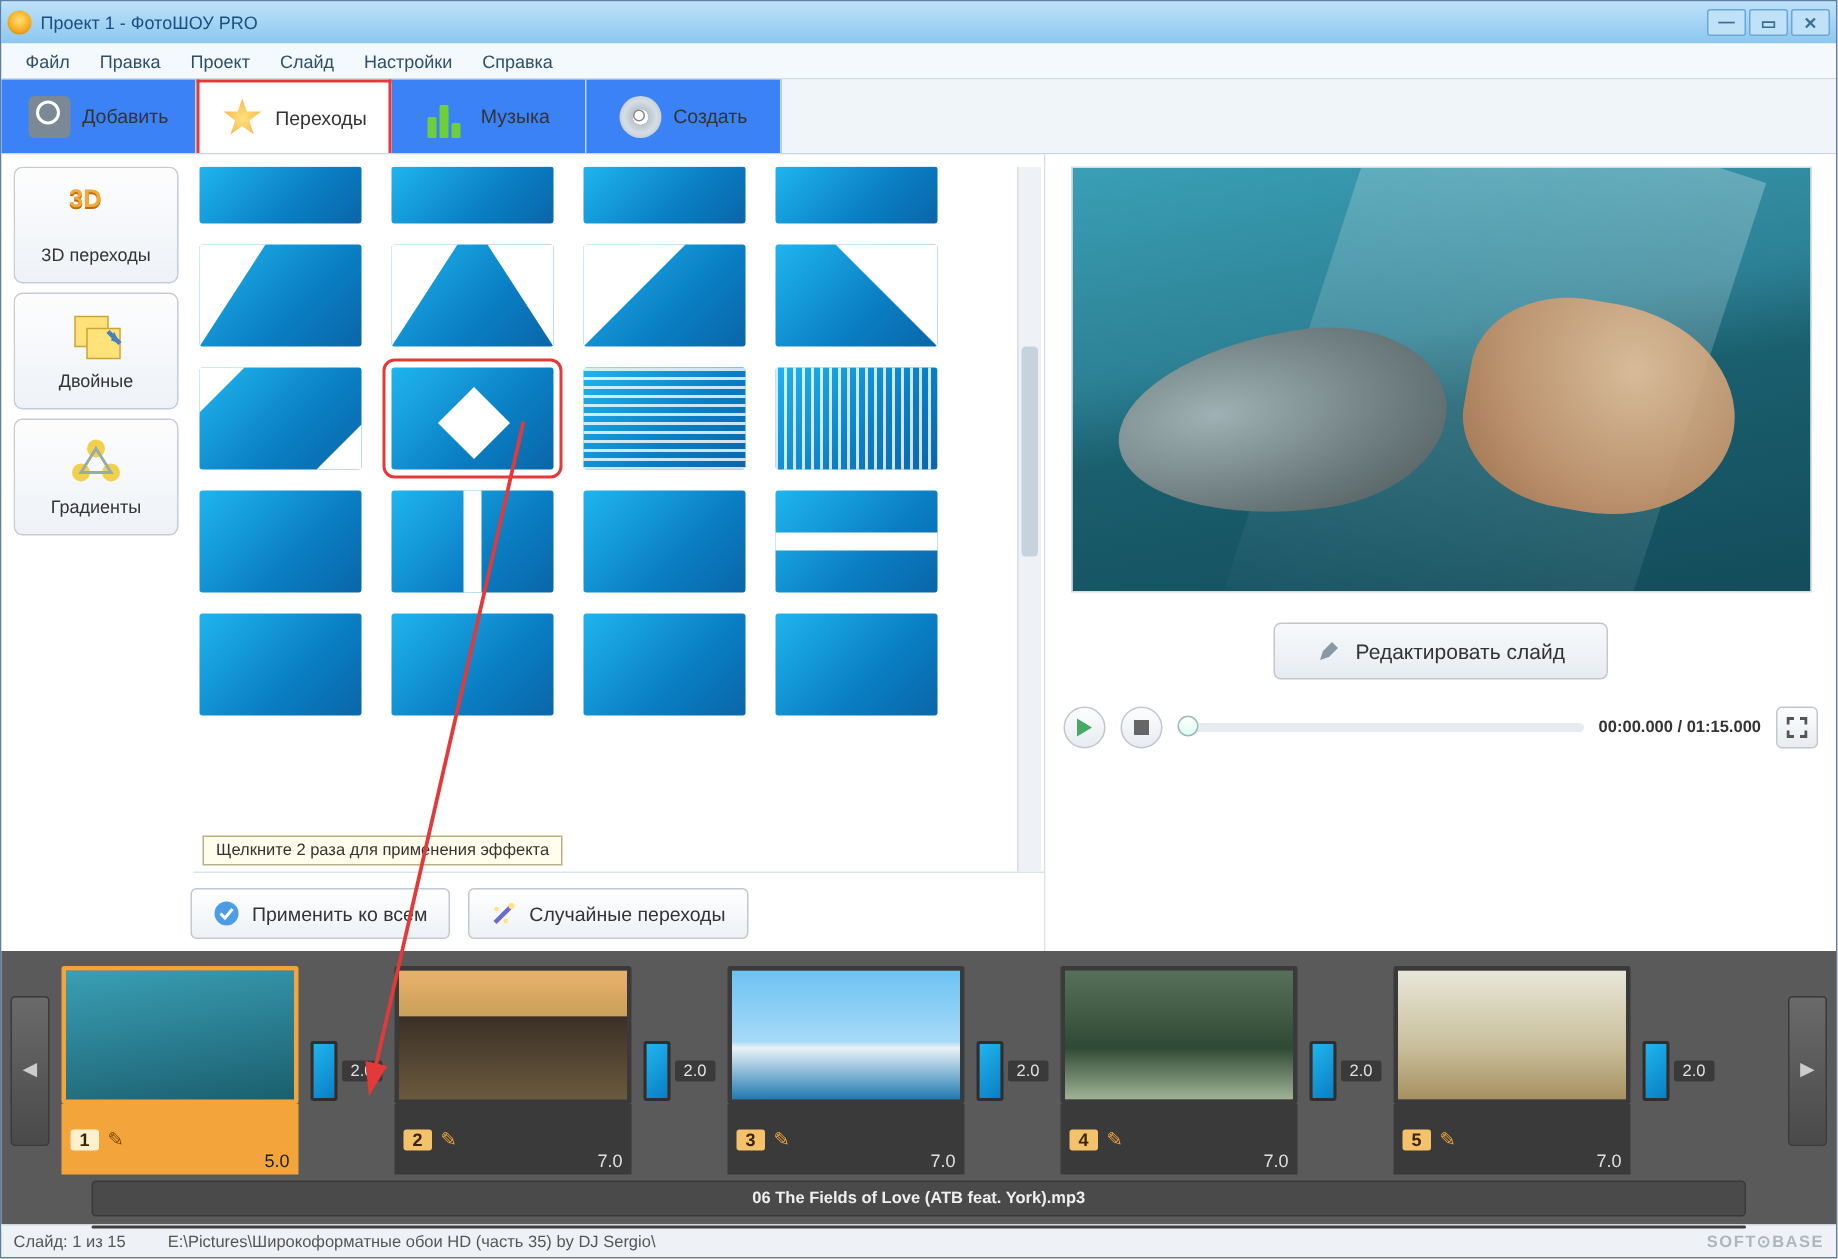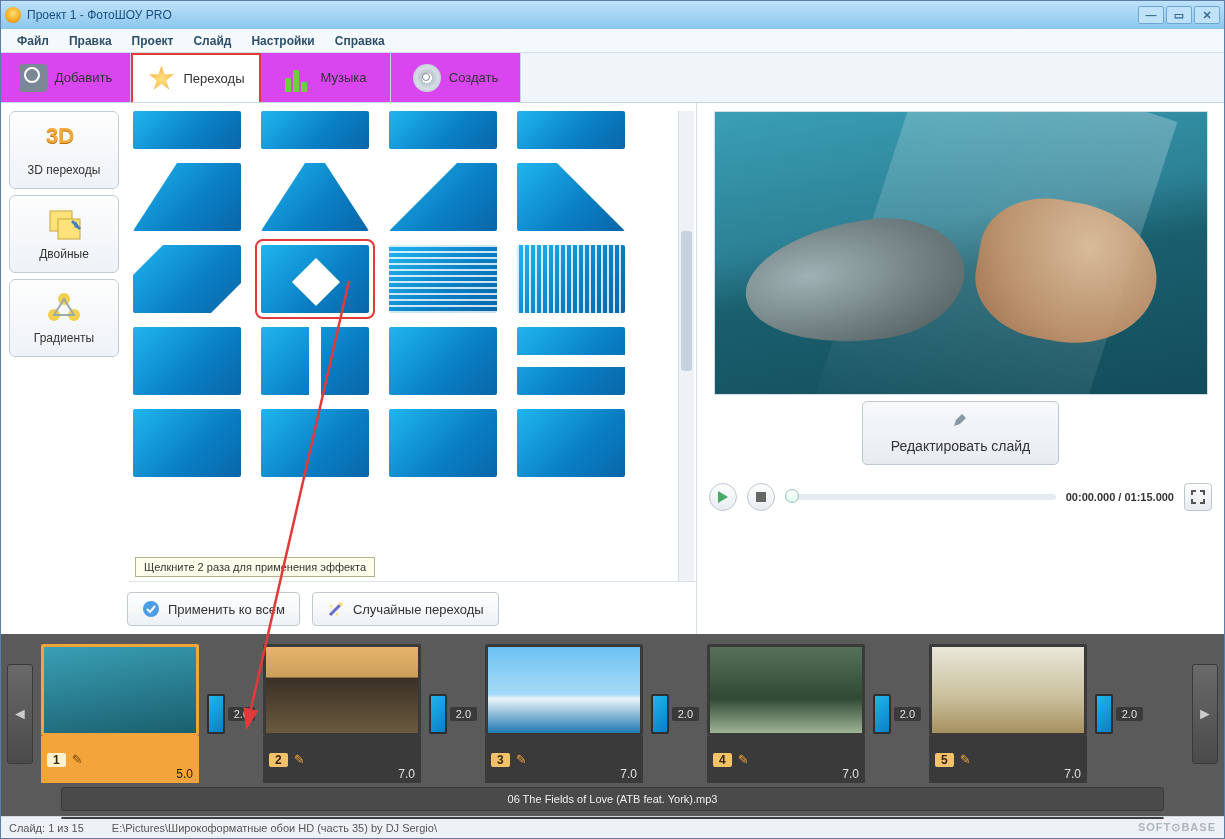--- a/index.html
+++ b/index.html
@@ -7,25 +7,25 @@
 .window { width: 1225px; height: 839px; background: #fff; border: 1px solid #5a7ea8; display: flex; flex-direction: column; }
 
 .titlebar { height: 28px; background: linear-gradient(180deg,#bfe2f9,#a4d4f4 50%,#8cc7ef); display: flex; align-items: center; padding: 0 4px; color: #1b4f80; font-size: 12px; }
 .titlebar .app-icon { width: 16px; height: 16px; background: radial-gradient(circle at 50% 40%, #ffe37a, #f6a91a 60%, #c96e0c); border-radius: 50%; margin-right: 6px; }
 .titlebar .title { flex: 1; font-weight: 400; }
 .win-btns { display: flex; gap: 2px; }
 .win-btn { width: 26px; height: 18px; background: #bfe2f9; border: 1px solid #6ea6d6; display: flex; align-items: center; justify-content: center; border-radius: 2px; color: #3d6c96; font-size: 11px; font-weight: bold; }
 .win-btn.close { }
 
 .menubar { height: 24px; background: #f4f9fd; border-bottom: 1px solid #d0dde8; display: flex; align-items: center; padding: 0 6px; gap: 0; color: #2e4f6b; font-size: 12px; }
-.menubar .menu-item { padding: 4px 10px; cursor: default; font-weight: bold; }
+.menubar .menu-item { padding: 4px 10px; cursor: default; }
 
 .toolbar-row { height: 50px; display: flex; align-items: stretch; background: #f0f5fa; border-bottom: 1px solid #c9d6e2; }
 .tool-tabs { display: flex; flex: 0 0 auto; }
-.tool-tab { width: 130px; display: flex; align-items: center; justify-content: center; gap: 8px; border-right: 1px solid #c9d6e2; background: #d946ef; font-size: 13px; color: #333; }
+.tool-tab { width: 130px; display: flex; align-items: center; justify-content: center; gap: 8px; border-right: 1px solid #c9d6e2; background: #3b82f6; font-size: 13px; color: #333; }
 .tool-tab.active { background: #fff; border: 2px solid #e2393a; border-bottom: none; position: relative; padding: 0 4px; }
 .tool-tab .ticon { width: 28px; height: 28px; }
 .toolbar-right { margin-left: auto; display: flex; align-items: center; padding: 0 18px; gap: 14px; }
 .aspect-btn { border: 1px solid #c0c8d0; border-radius: 4px; padding: 6px 12px; background: linear-gradient(#fefefe,#eef2f6); font-weight: bold; font-size: 12px; cursor: default; }
 .std-btn { display: flex; align-items: center; gap: 8px; border: 1px solid #c0c8d0; border-radius: 4px; padding: 7px 14px; background: linear-gradient(#fff,#edf1f5); font-size: 13px; color: #333; }
 .std-btn .bicon { width: 18px; height: 18px; }
 
 .main-area { flex: 1; display: flex; background: #fff; }
 
 .left-pane { flex: 0 0 696px; display: flex; flex-direction: column; border-right: 1px solid #d6dee6; padding: 8px 0 8px 8px; }
@@ -48,21 +48,21 @@
 .left-buttons { display: flex; gap: 12px; padding: 10px 0 0 118px; }
 
 .right-pane { flex: 1; display: flex; flex-direction: column; padding: 8px 12px 0 12px; background: #fff; }
 .preview-area { flex: 1; display: flex; flex-direction: column; }
 .preview-canvas { position: relative; background: #fff; display: flex; align-items: center; justify-content: center; }
 .preview-image { width: 494px; height: 284px; background: linear-gradient(170deg,#3a9fb5 0%, #2c8094 40%, #1a5f6e 55%, #134c5a 100%); border: 1px solid #d4dce4; position: relative; overflow: hidden; }
 .dolphin { position: absolute; left: 30px; top: 110px; width: 220px; height: 120px; background: radial-gradient(ellipse at 30% 40%, #9fb1b4, #6b7a7c 60%, #4e5a5c); border-radius: 60% 40% 40% 60% / 50% 50% 50% 50%; transform: rotate(-8deg); }
 .swimmer { position: absolute; right: 50px; top: 90px; width: 180px; height: 140px; background: radial-gradient(circle at 60% 30%, #e8c29b, #c9956b 60%, #a87148); border-radius: 40% 50% 50% 40%; transform: rotate(10deg); opacity: 0.9; }
 .light-ray { position: absolute; top: -40px; left: 30%; width: 260px; height: 400px; background: linear-gradient(180deg, rgba(255,255,255,0.25), rgba(255,255,255,0)); transform: rotate(18deg); }
 
-.edit-slide-btn { margin: 6px auto 14px; display: flex; align-items: center; gap: 10px; border: 1px solid #bfc8d0; border-radius: 5px; padding: 10px 28px; background: linear-gradient(#f7f9fb,#e7ecf1); font-size: 14px; color: #333; flex-direction: column; }
+.edit-slide-btn { margin: 20px auto 14px; display: flex; align-items: flex-start; gap: 10px; border: 1px solid #bfc8d0; border-radius: 5px; padding: 10px 28px; background: linear-gradient(#f7f9fb,#e7ecf1); font-size: 14px; color: #333; }
 .playback-row { display: flex; align-items: center; gap: 10px; padding: 4px 0 10px; }
 .pb-btn { width: 28px; height: 28px; border: 1px solid #bfc8d0; border-radius: 50%; background: linear-gradient(#fdfdfd,#e7ecf1); display: flex; align-items: center; justify-content: center; }
 .pb-slider { flex: 1; height: 6px; background: #e6ebf0; border-radius: 3px; position: relative; }
 .pb-slider .knob { position: absolute; left: 0; top: -5px; width: 14px; height: 14px; border: 1px solid #9bb; border-radius: 50%; background: linear-gradient(#fff,#dfe); }
 .time-label { font-size: 11px; font-weight: bold; color: #333; }
 .fs-btn { width: 28px; height: 28px; border: 1px solid #bfc8d0; border-radius: 4px; background: linear-gradient(#fdfdfd,#e7ecf1); display: flex; align-items: center; justify-content: center; }
 
 .timeline { height: 182px; background: #5a5a5a; display: flex; flex-direction: column; }
 .timeline-strip { flex: 1; display: flex; align-items: center; padding: 10px 6px 0; gap: 8px; position: relative; }
 .tl-nav { width: 26px; height: 100px; background: linear-gradient(#6a6a6a,#4a4a4a); border: 1px solid #3a3a3a; border-radius: 3px; display: flex; align-items: center; justify-content: center; color: #ccc; font-size: 16px; }
@@ -74,21 +74,21 @@
 .slide-card.selected .slide-bar { background: #f3a53b; color: #1c1c1c; }
 .slide-bar .num { background: #f3c26a; color: #3a2500; padding: 0 6px; border-radius: 2px; font-weight: bold; }
 .slide-card.selected .slide-bar .num { background: #fff1ce; }
 .slide-bar .pencil { color: #f3a53b; font-size: 13px; }
 .slide-card.selected .slide-bar .pencil { color: #7a4a00; }
 .slide-bar .dur { margin-left: auto; margin-top: 29px; }
 .trans-chip { width: 48px; display: flex; flex-direction: row; align-items: center; gap: 3px; }
 .trans-chip .chip-thumb { width: 42px; height: 40px; background: linear-gradient(135deg,#1fb5ef,#0a7ec4); border: 2px solid #2e2e2e; border-radius: 2px; }
 .trans-chip .chip-dur { background: #3a3a3a; color: #e0e0e0; font-size: 11px; padding: 1px 6px; border-radius: 2px; }
 
-.audio-bar { margin: 4px 60px 0; background: #4a4a4a; border: 1px solid #3a3a3a; border-radius: 3px; text-align: center; color: #efefef; font-size: 11px; padding: 5px; font-weight: normal; }
+.audio-bar { margin: 4px 60px 0; background: #4a4a4a; border: 1px solid #3a3a3a; border-radius: 3px; text-align: center; color: #efefef; font-size: 11px; padding: 5px; font-weight: bold; }
 .tl-scrollbar { margin: 6px 60px 6px; height: 12px; background: #6c6c6c; border: 1px solid #3f3f3f; border-radius: 3px; position: relative; }
 .tl-scrollbar .h-thumb { position: absolute; left: 0; top: 0; bottom: 0; width: 140px; background: linear-gradient(#e0e0e0,#bcbcbc); border-radius: 2px; }
 
 .statusbar { height: 22px; background: #eef2f6; border-top: 1px solid #cfd8e1; display: flex; align-items: center; padding: 0 8px; font-size: 11px; color: #555; gap: 28px; }
 .statusbar .brand { margin-left: auto; color: #aeb6bd; font-weight: bold; letter-spacing: 1px; font-size: 11px; }
 
 .arrow-overlay { position: absolute; left: 238px; top: 168px; width: 290px; height: 470px; pointer-events: none; z-index: 10; }
 
 
 .star-shape { width: 36px; height: 36px; background: radial-gradient(circle, #ffe07d, #f3a839); clip-path: polygon(50% 4%, 61% 35%, 95% 35%, 67% 57%, 78% 90%, 50% 70%, 22% 90%, 33% 57%, 5% 35%, 39% 35%); }
@@ -177,21 +177,21 @@
             <path d="M0,0 L0,6 L9,3 z" fill="#e2393a"></path>
           </marker>
         </defs>
       <line x1="110" y1="10" x2="8" y2="455" stroke="#e2393a" stroke-width="2.5" marker-end="url(#ah)"></line>
     </svg>
 
     <div class="left-pane">
       <div class="left-inner">
         <div class="categories">
           <div class="cat-btn">
-            <div class="cicon" style="font-weight:900; font-size:22px; color:#f3a839; text-shadow:0 1px 0 #b86f0e;">3D</div>
+            <div class="cicon" style="font-weight:900; font-size:17px; color:#f3a839; text-shadow:0 1px 0 #b86f0e;">3D</div>
             <span>3D переходы</span>
           </div>
           <div class="cat-btn">
             <div class="cicon">
               <svg width="36" height="36">
                   <rect x="4" y="4" width="22" height="20" fill="#ffe27a" stroke="#c9a53a"></rect>
                   <rect x="12" y="12" width="22" height="20" fill="#ffe27a" stroke="#c9a53a"></rect>
                   <path d="M26 14 L34 22" stroke="#4a80c0" stroke-width="3"></path>
                   <polygon points="34,22 28,20 30,14" fill="#4a80c0"></polygon>
                 </svg>

